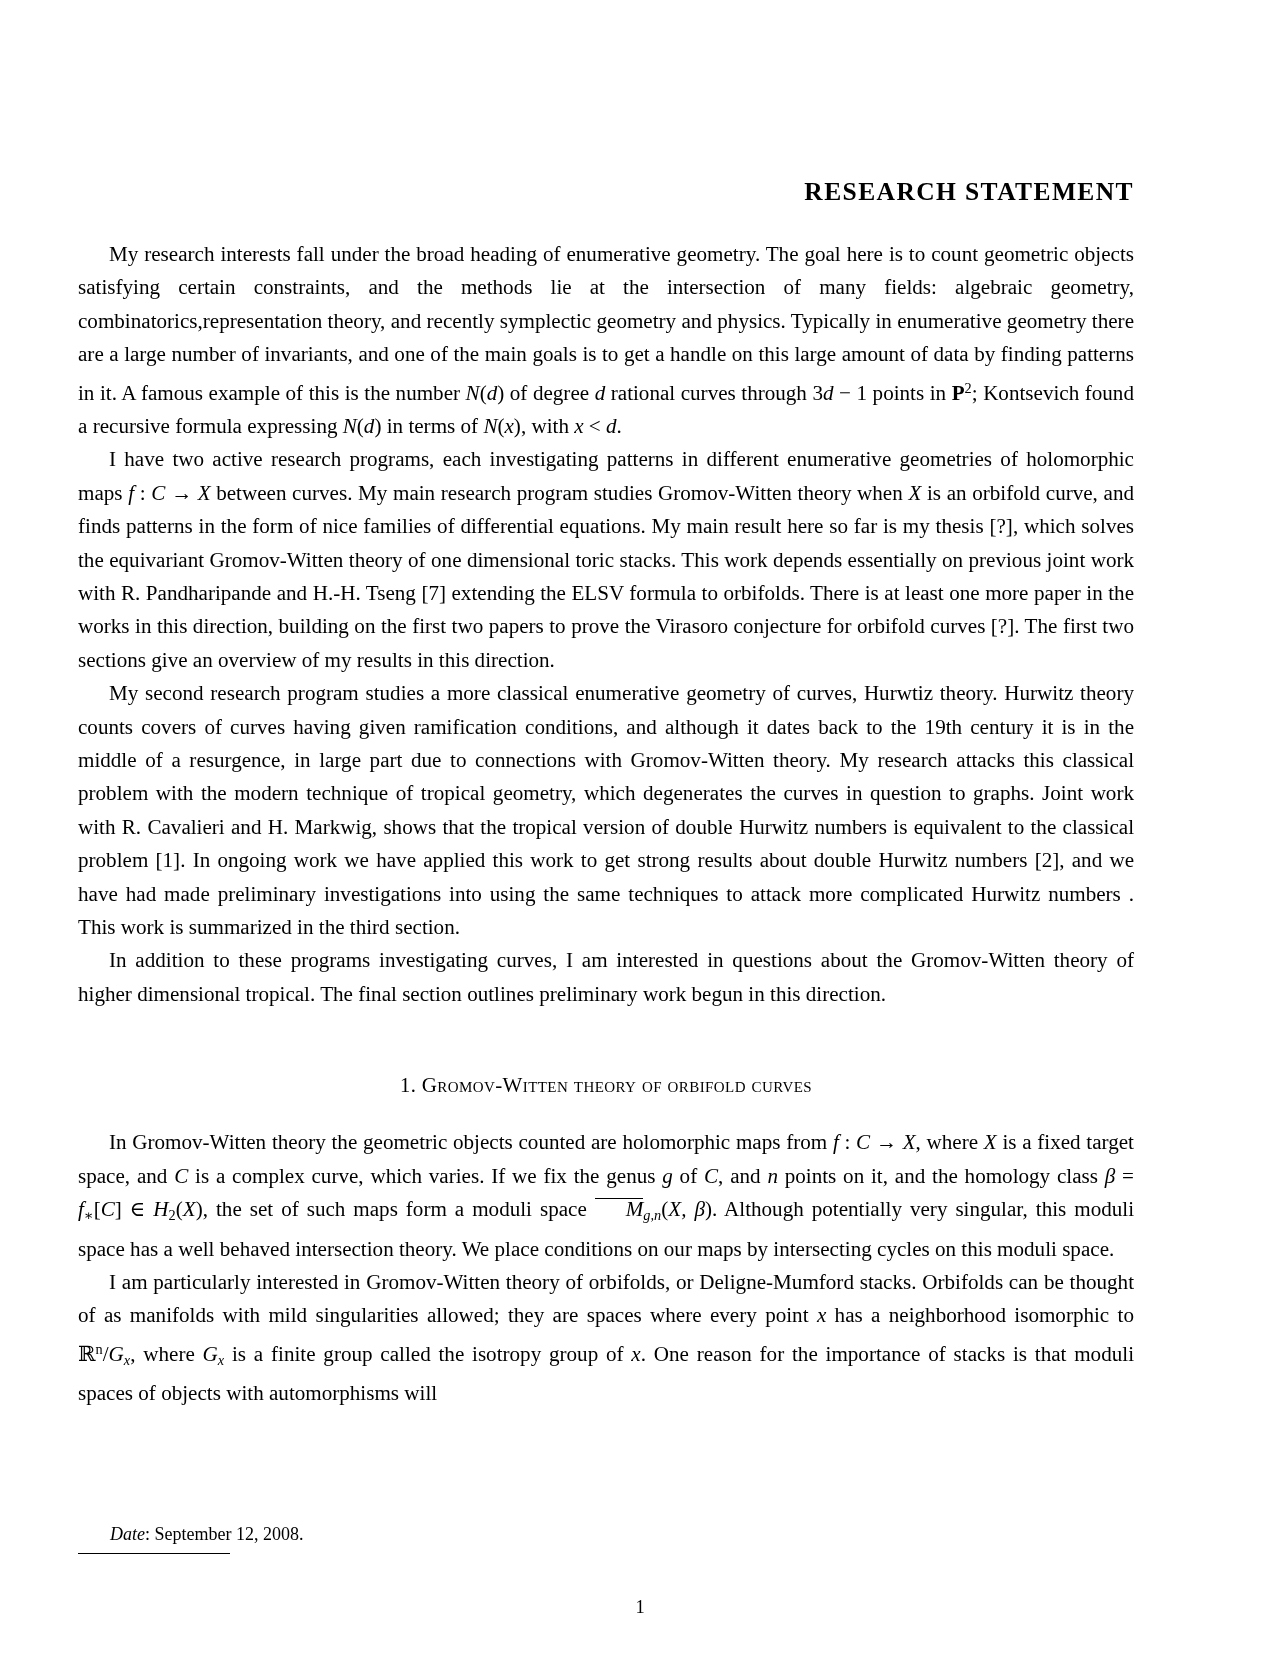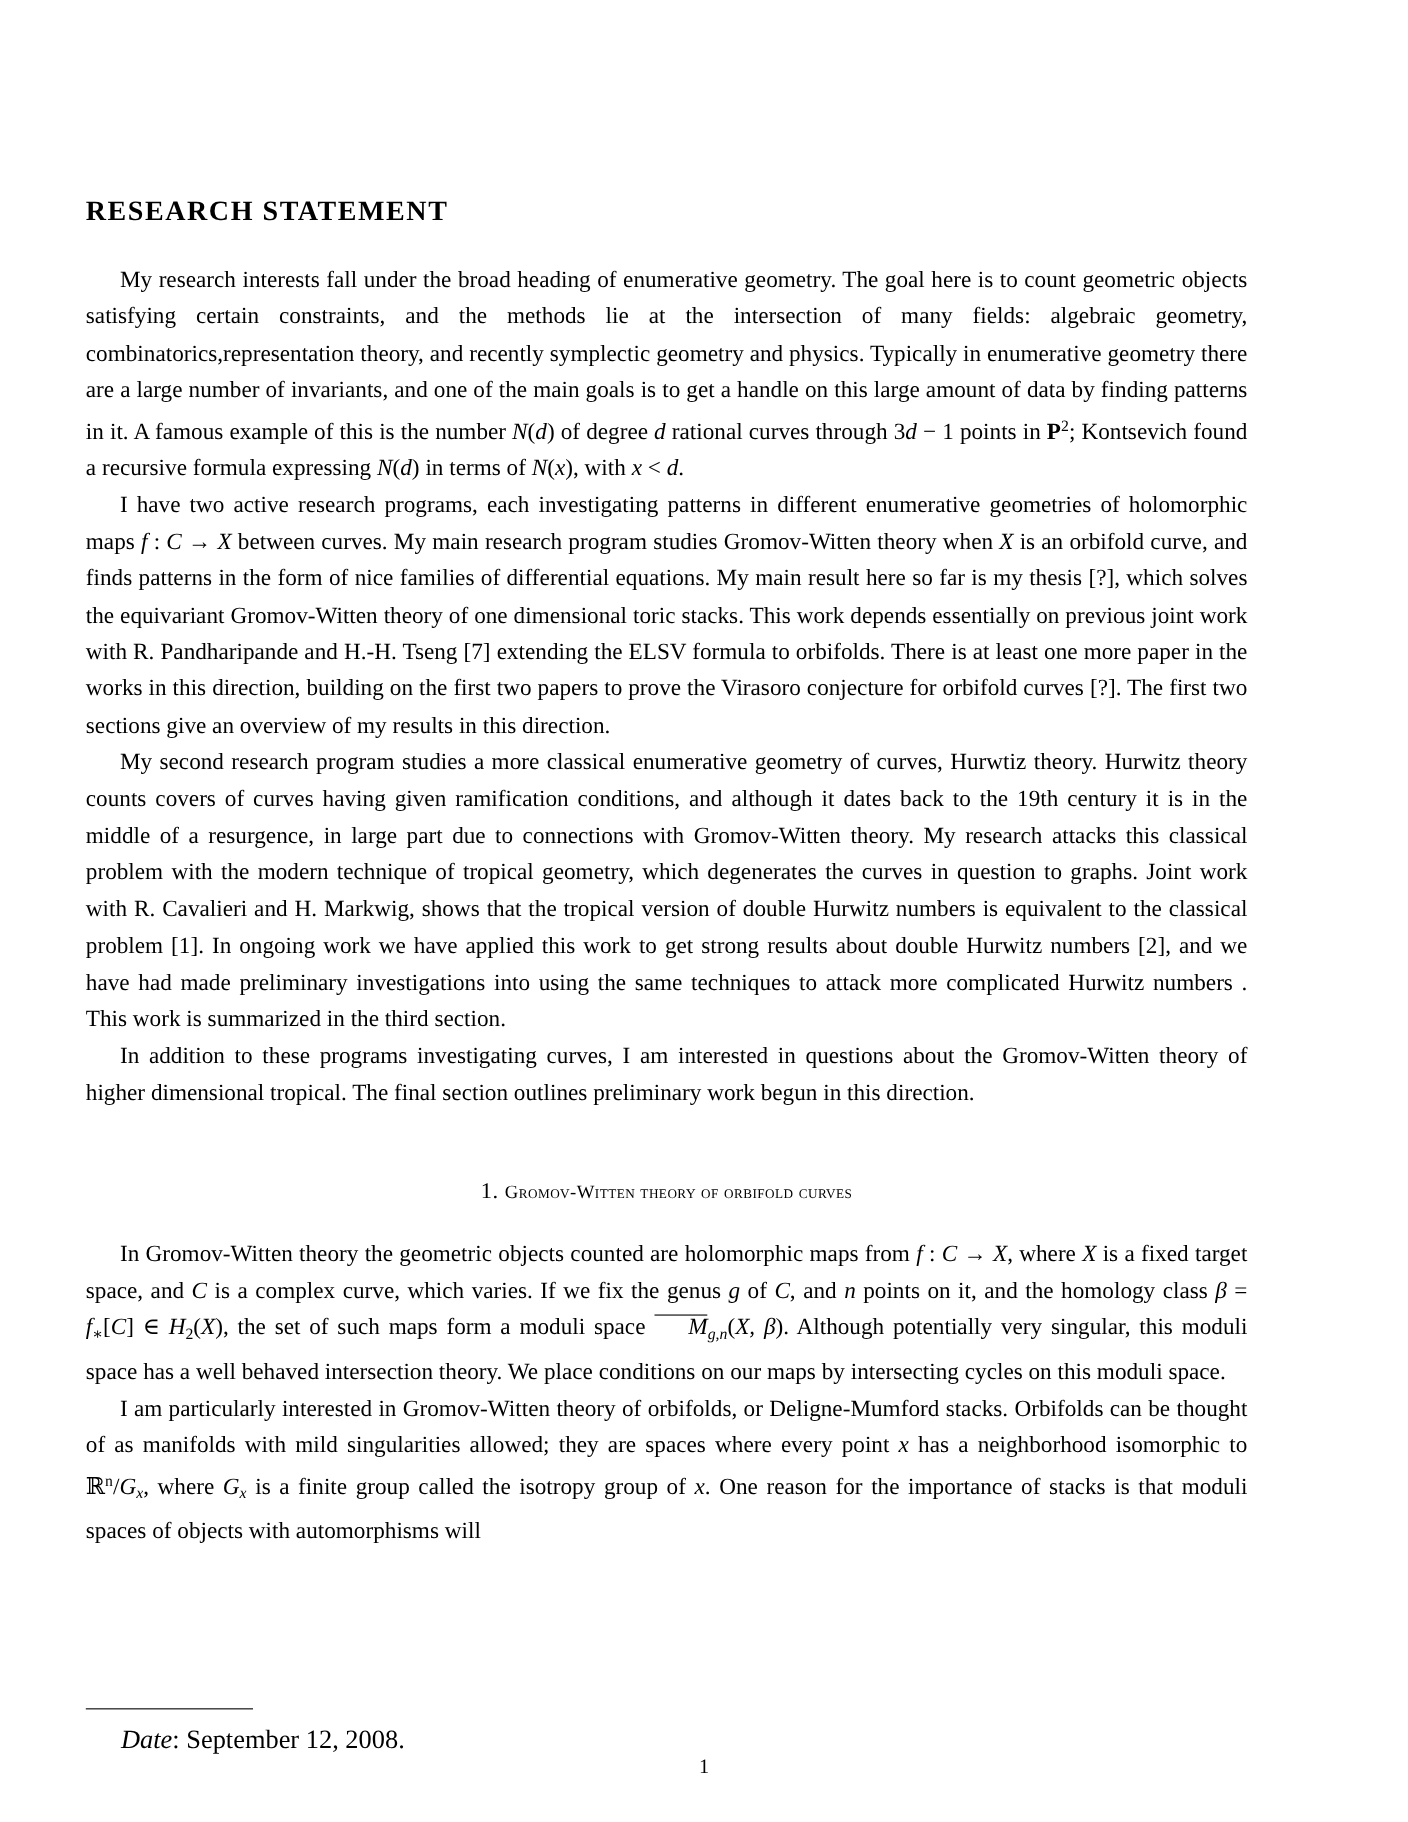--- a/index.html
+++ b/index.html
@@ -20,21 +20,21 @@
     overflow: hidden;
   }
   .content {
     position: absolute;
     left: 78px;
     top: 0;
     width: 1056px;
   }
   
   .doc-title {
-    text-align: left;
+    text-align: right;
     font-size: 25.5px;
     font-weight: bold;
     letter-spacing: 0.055em;
     margin-top: 178px;
     line-height: 1.1;
   }
   .doc-author {
     text-align: center;
     font-size: 19px;
     letter-spacing: 0.075em;
@@ -60,21 +60,21 @@
   
   .section-heading {
     text-align: center;
     font-size: 20.5px;
     margin-top: 62px;
     margin-bottom: 28px;
     letter-spacing: 0.02em;
   }
   .sc {
     font-variant: small-caps;
-    font-size: 17px;
+    font-size: 21px;
   }
   .sec-num {
     font-size: 20.5px;
   }
   
   .mi {
     font-family: "Liberation Serif", "DejaVu Serif", serif;
     font-style: italic;
   }
   .mn, .mo {
@@ -117,22 +117,22 @@
     position: absolute;
     left: 78px;
     top: 1553px;
     width: 152px;
     height: 0;
     border-top: 1.1px solid #000;
   }
   .foot-date {
     position: absolute;
     left: 110px;
-    top: 1568px;
-    font-size: 24px;
+    top: 1524px;
+    font-size: 18px;
     line-height: 1.2;
   }
   .foot-date .dlabel {
     font-style: italic;
   }
   .page-number {
     position: absolute;
     left: 0;
     top: 1597px;
     width: 1280px;

